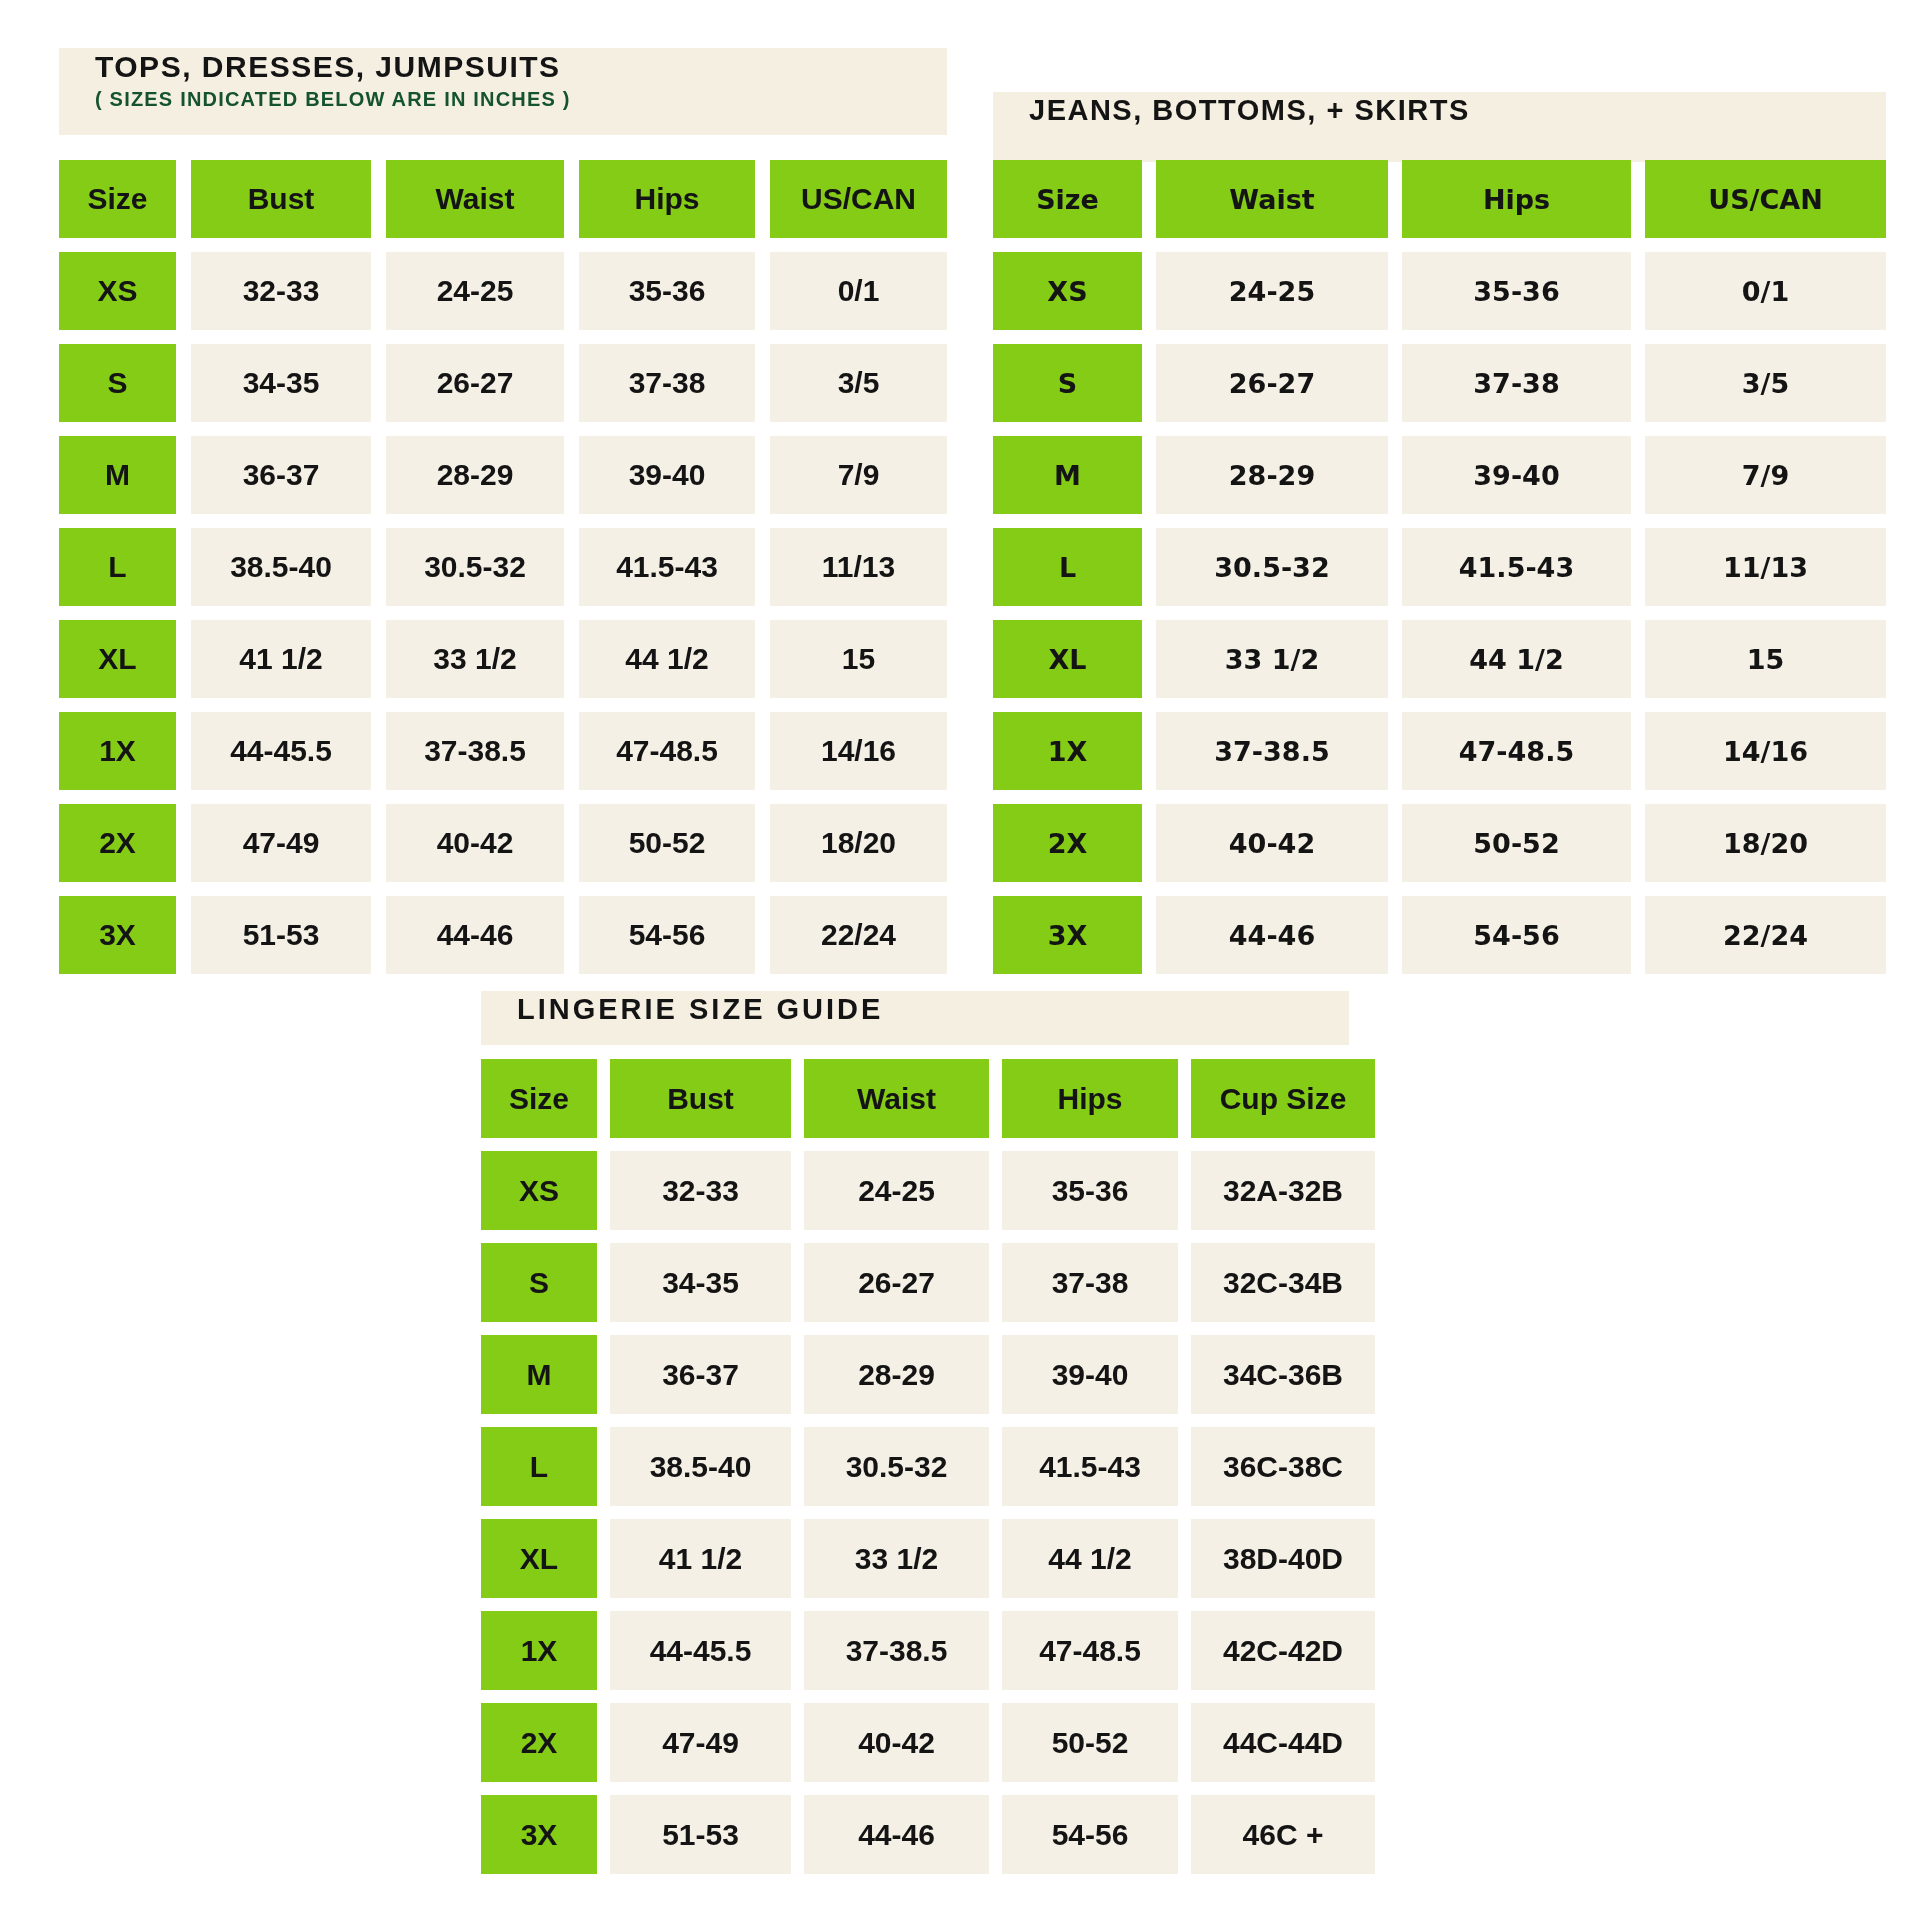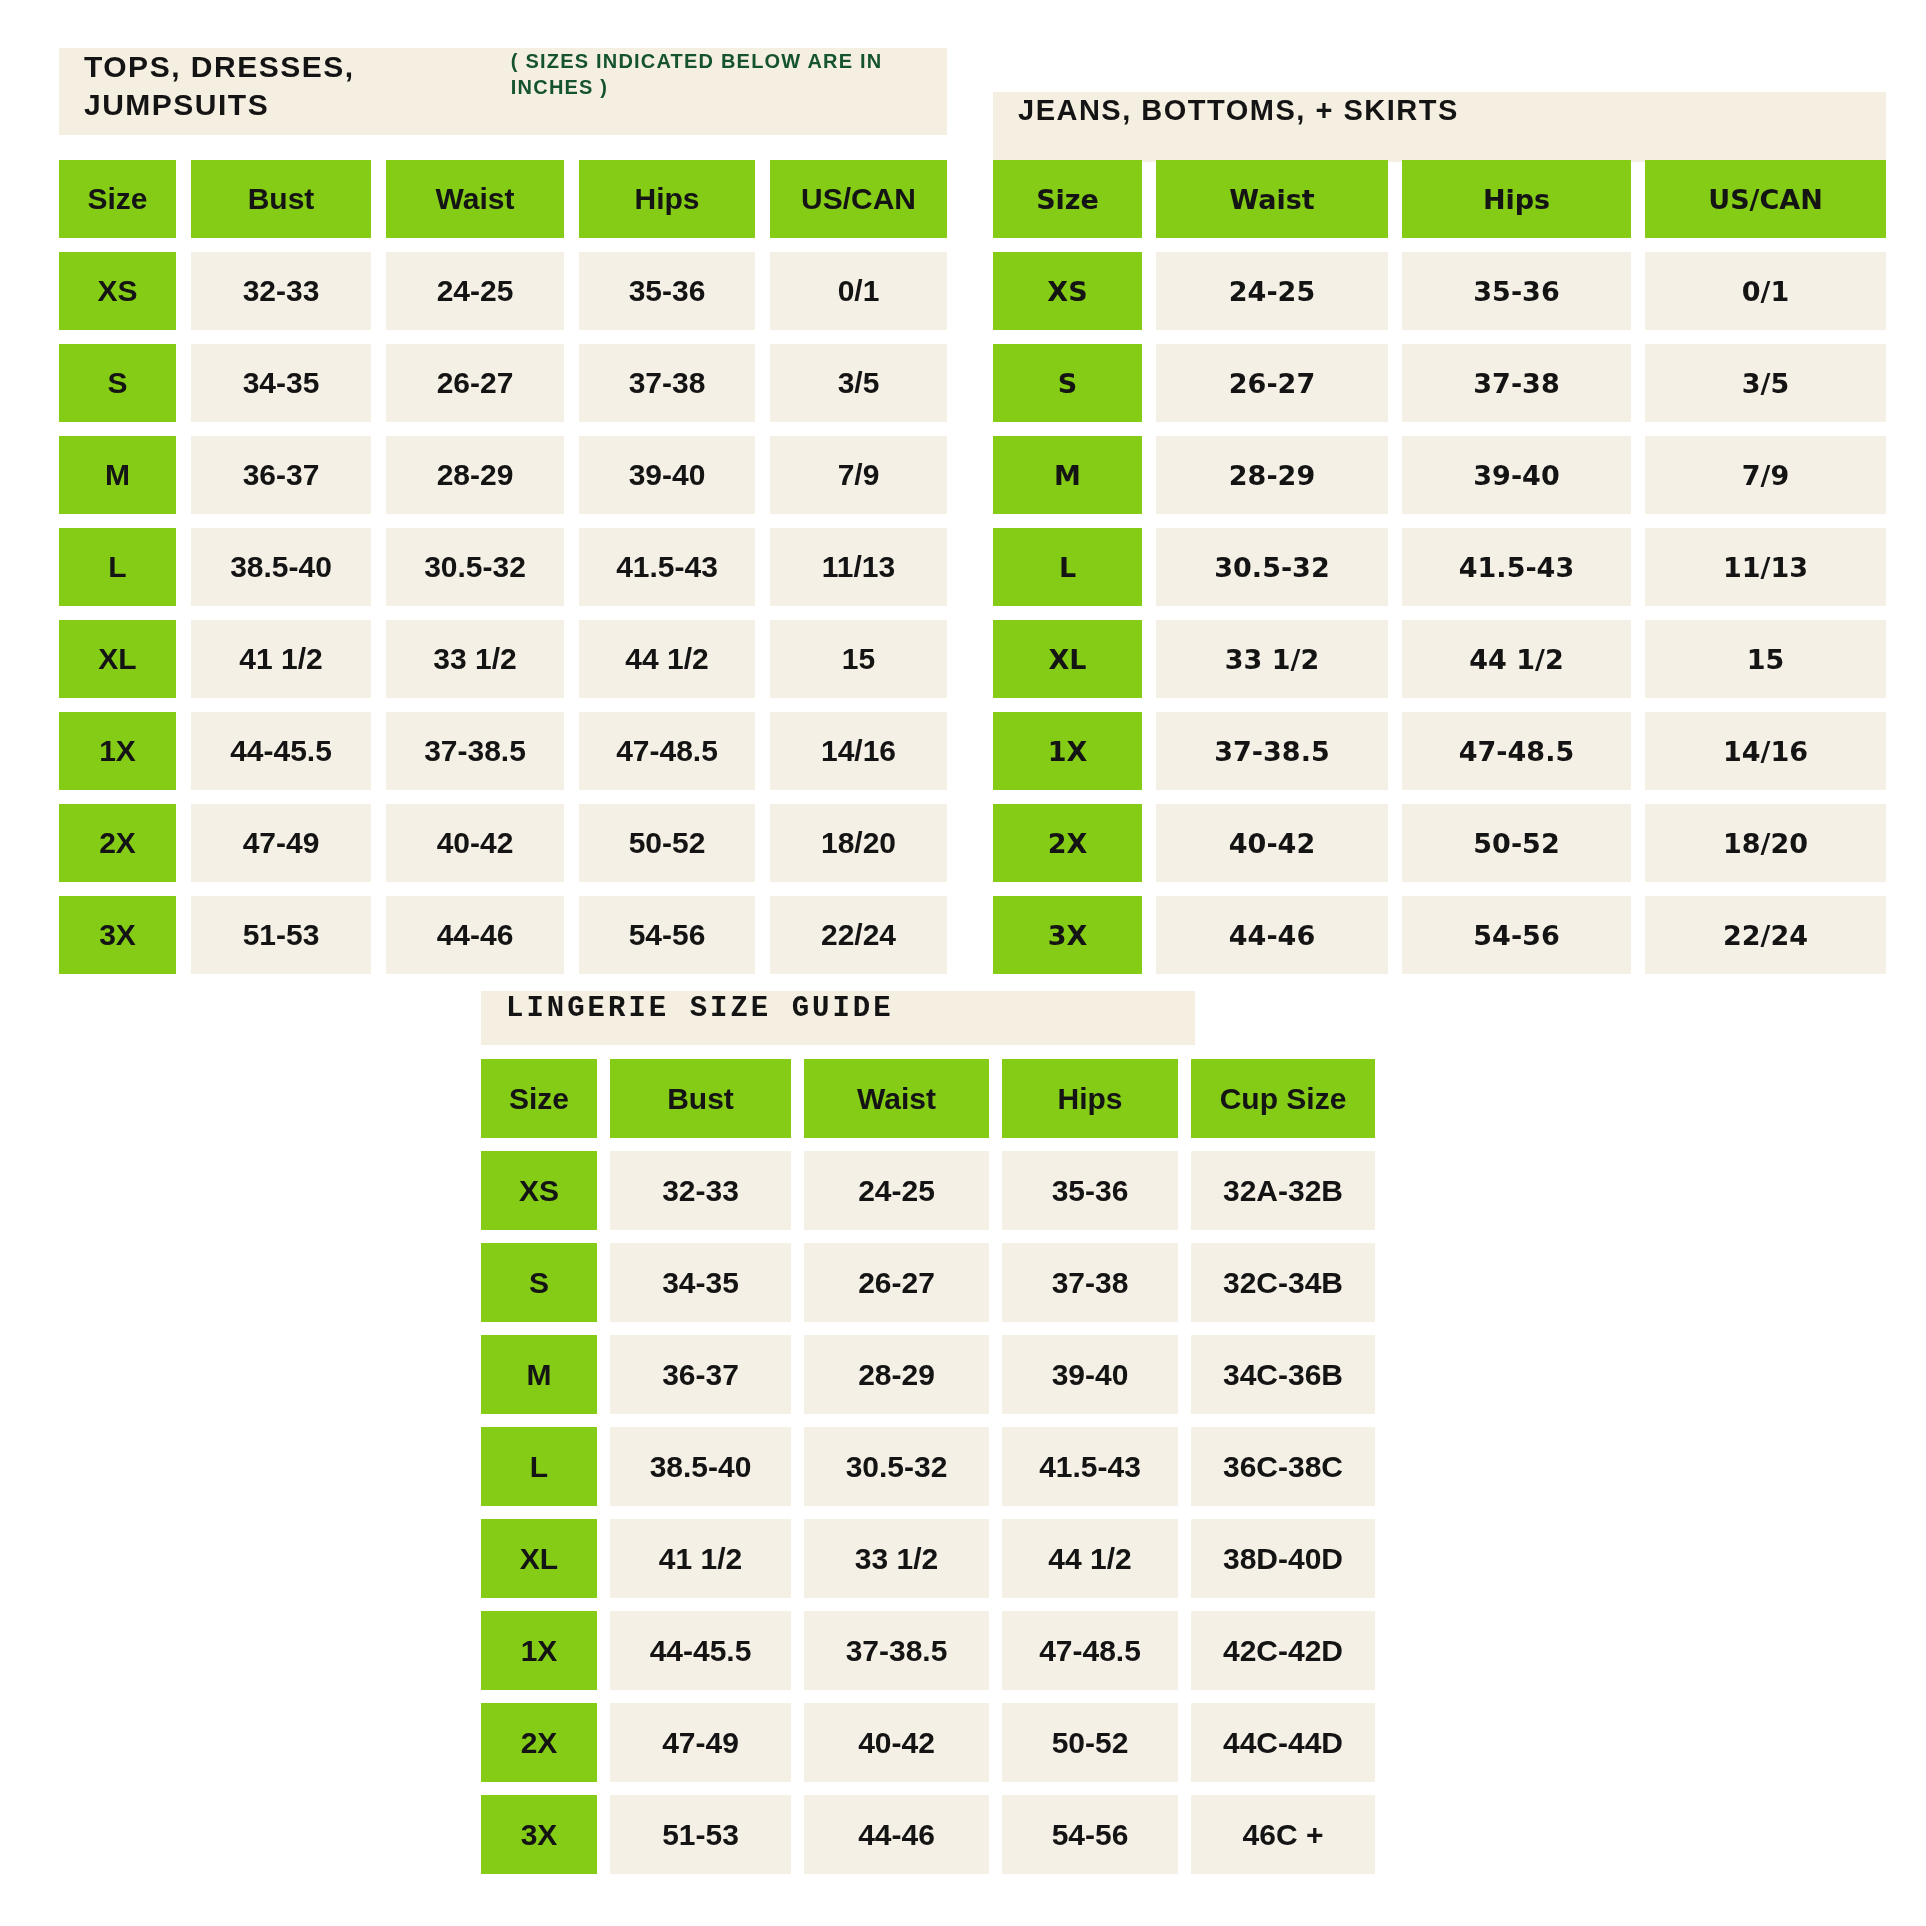--- a/index.html
+++ b/index.html
@@ -9,22 +9,23 @@
     height: 1927px;
     background: #ffffff;
     font-family: "Liberation Sans", sans-serif;
     color: #141414;
     overflow: hidden;
   }
   .title-strip {
     position: absolute;
     background: #f5efe2;
     display: flex;
-    justify-content: space-between;
-    padding-left: 25px;
+    flex-direction: column;
+    justify-content: flex-start;
+    padding-left: 36px;
     box-sizing: border-box;
   }
   .title-main {
     font-weight: bold;
     font-size: 30px;
     letter-spacing: 1.5px;
     line-height: 1.25;
     color: #141414;
   }
   .title-sub {
@@ -54,21 +55,21 @@
     white-space: nowrap;
   }
   .cell.head { background: #84cc16; }
   .cell.data { background: #f5f0e6; }
   #jeans-grid .cell {
     font-family: "DejaVu Sans", sans-serif;
     font-size: 27px;
   }
   #tops-title     { left: 59px;   top: 48px;   width: 888px; height: 87px; }
   #jeans-title    { left: 993px; top: 92px;   width: 893px; height: 70px; }
-  #lingerie-title { left: 481px;  top: 991px; width: 714px; height: 54px; font-family: Liberation Mono, monospace; }
+  #lingerie-title { left: 481px;  top: 991px; width: 868px; height: 54px; }
   #lingerie-title .title-main { font-size: 29px; letter-spacing: 3px; }
   #jeans-title .title-main    { font-size: 29px; letter-spacing: 1.5px; }
 </style>
 </head>
 <body>
 
 <div id="canvas">
 
   <div class="title-strip" id="tops-title">
     <div class="title-main">TOPS, DRESSES, JUMPSUITS</div>

